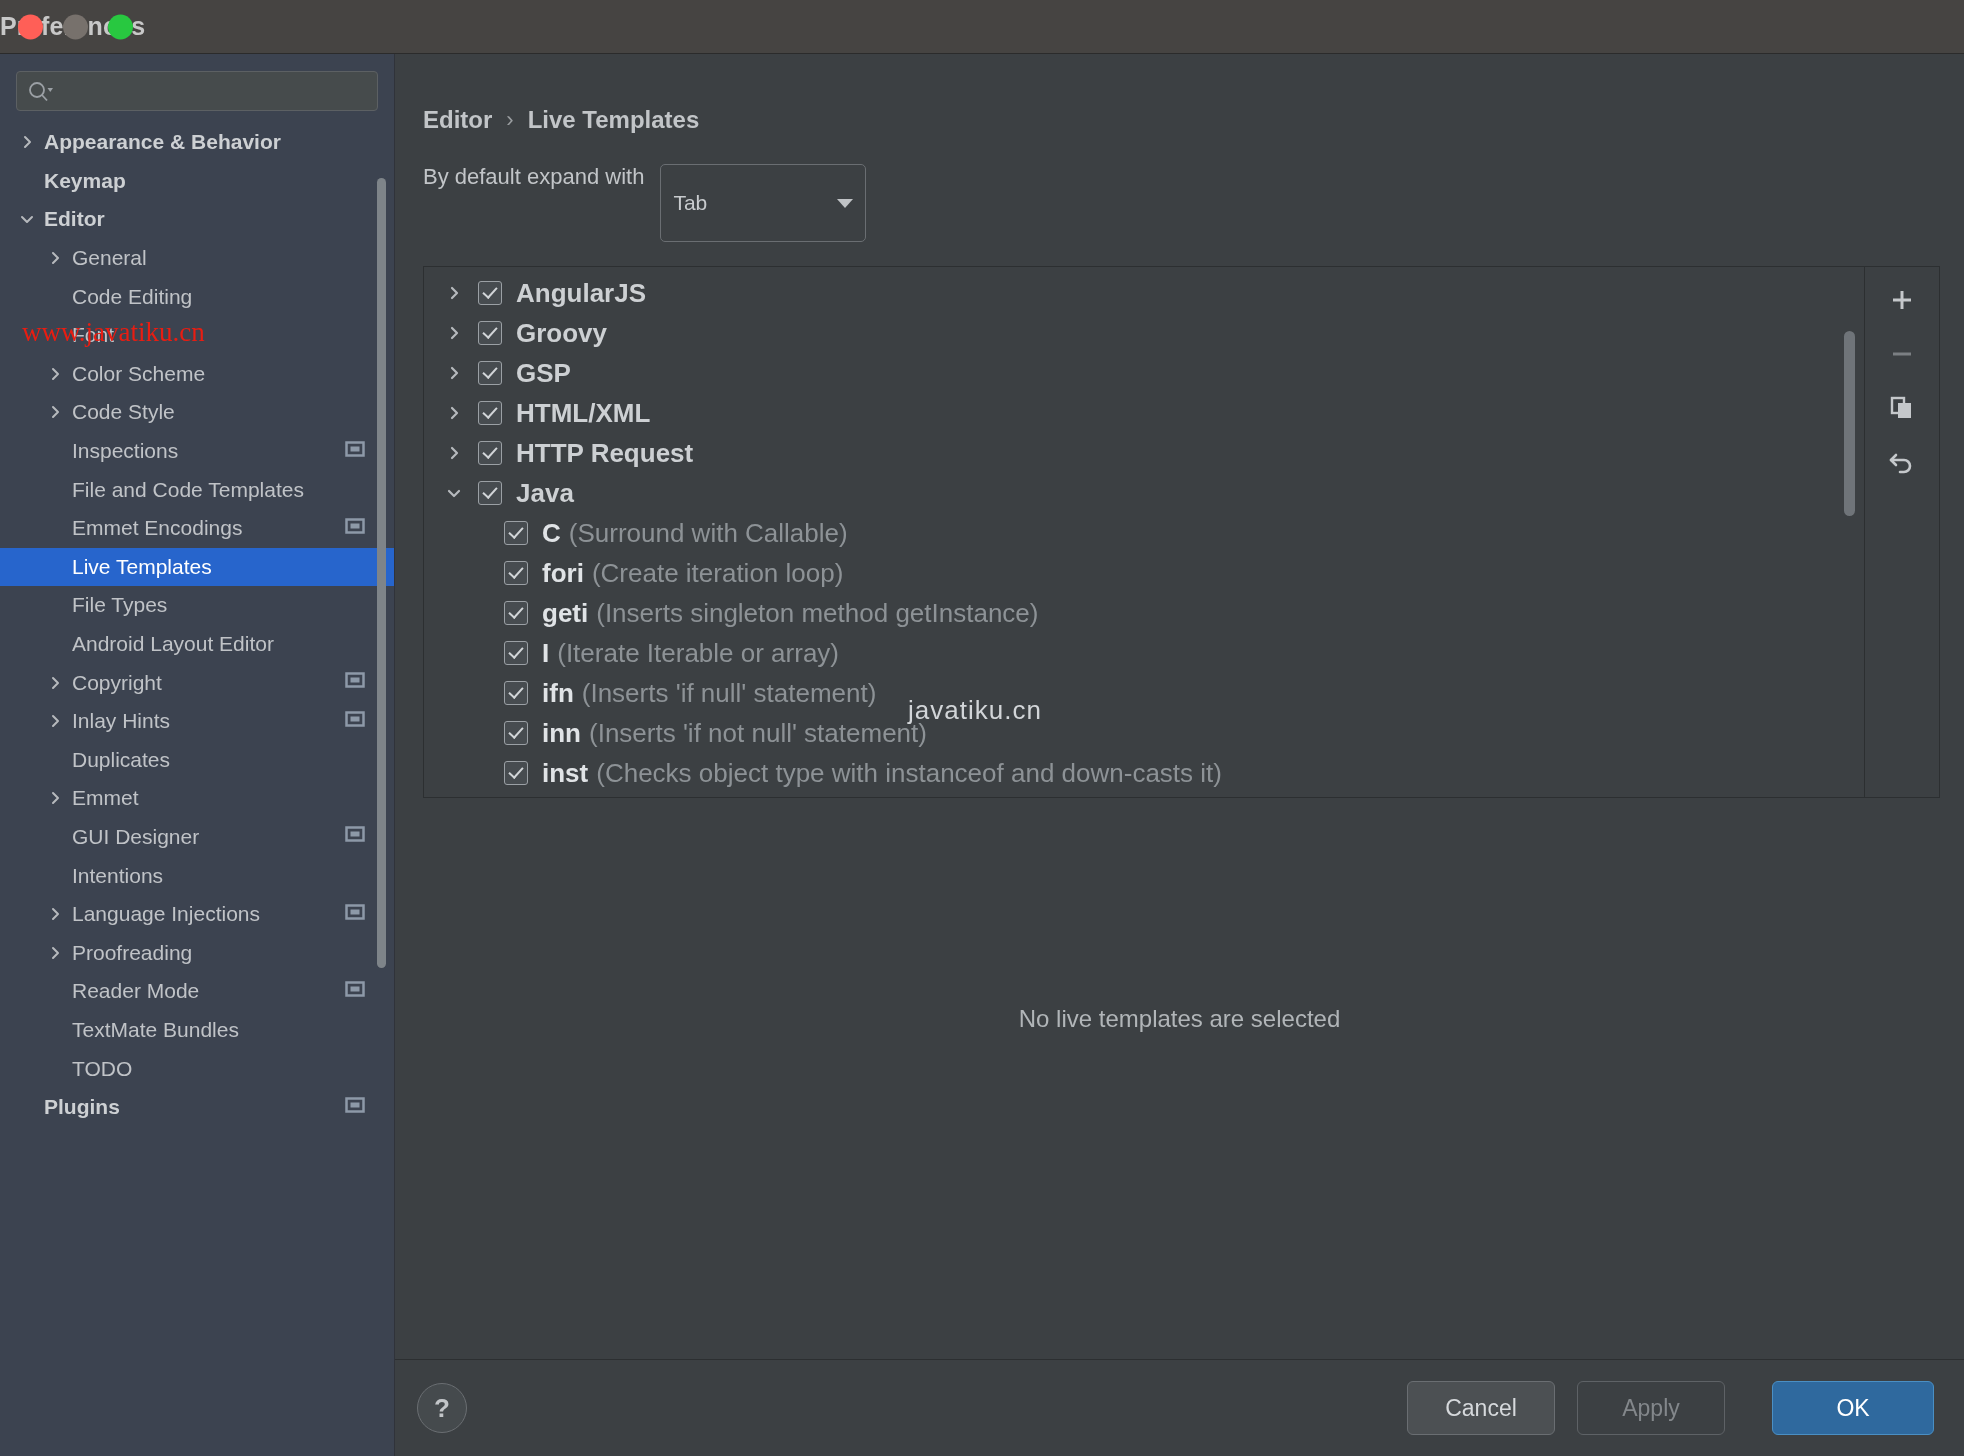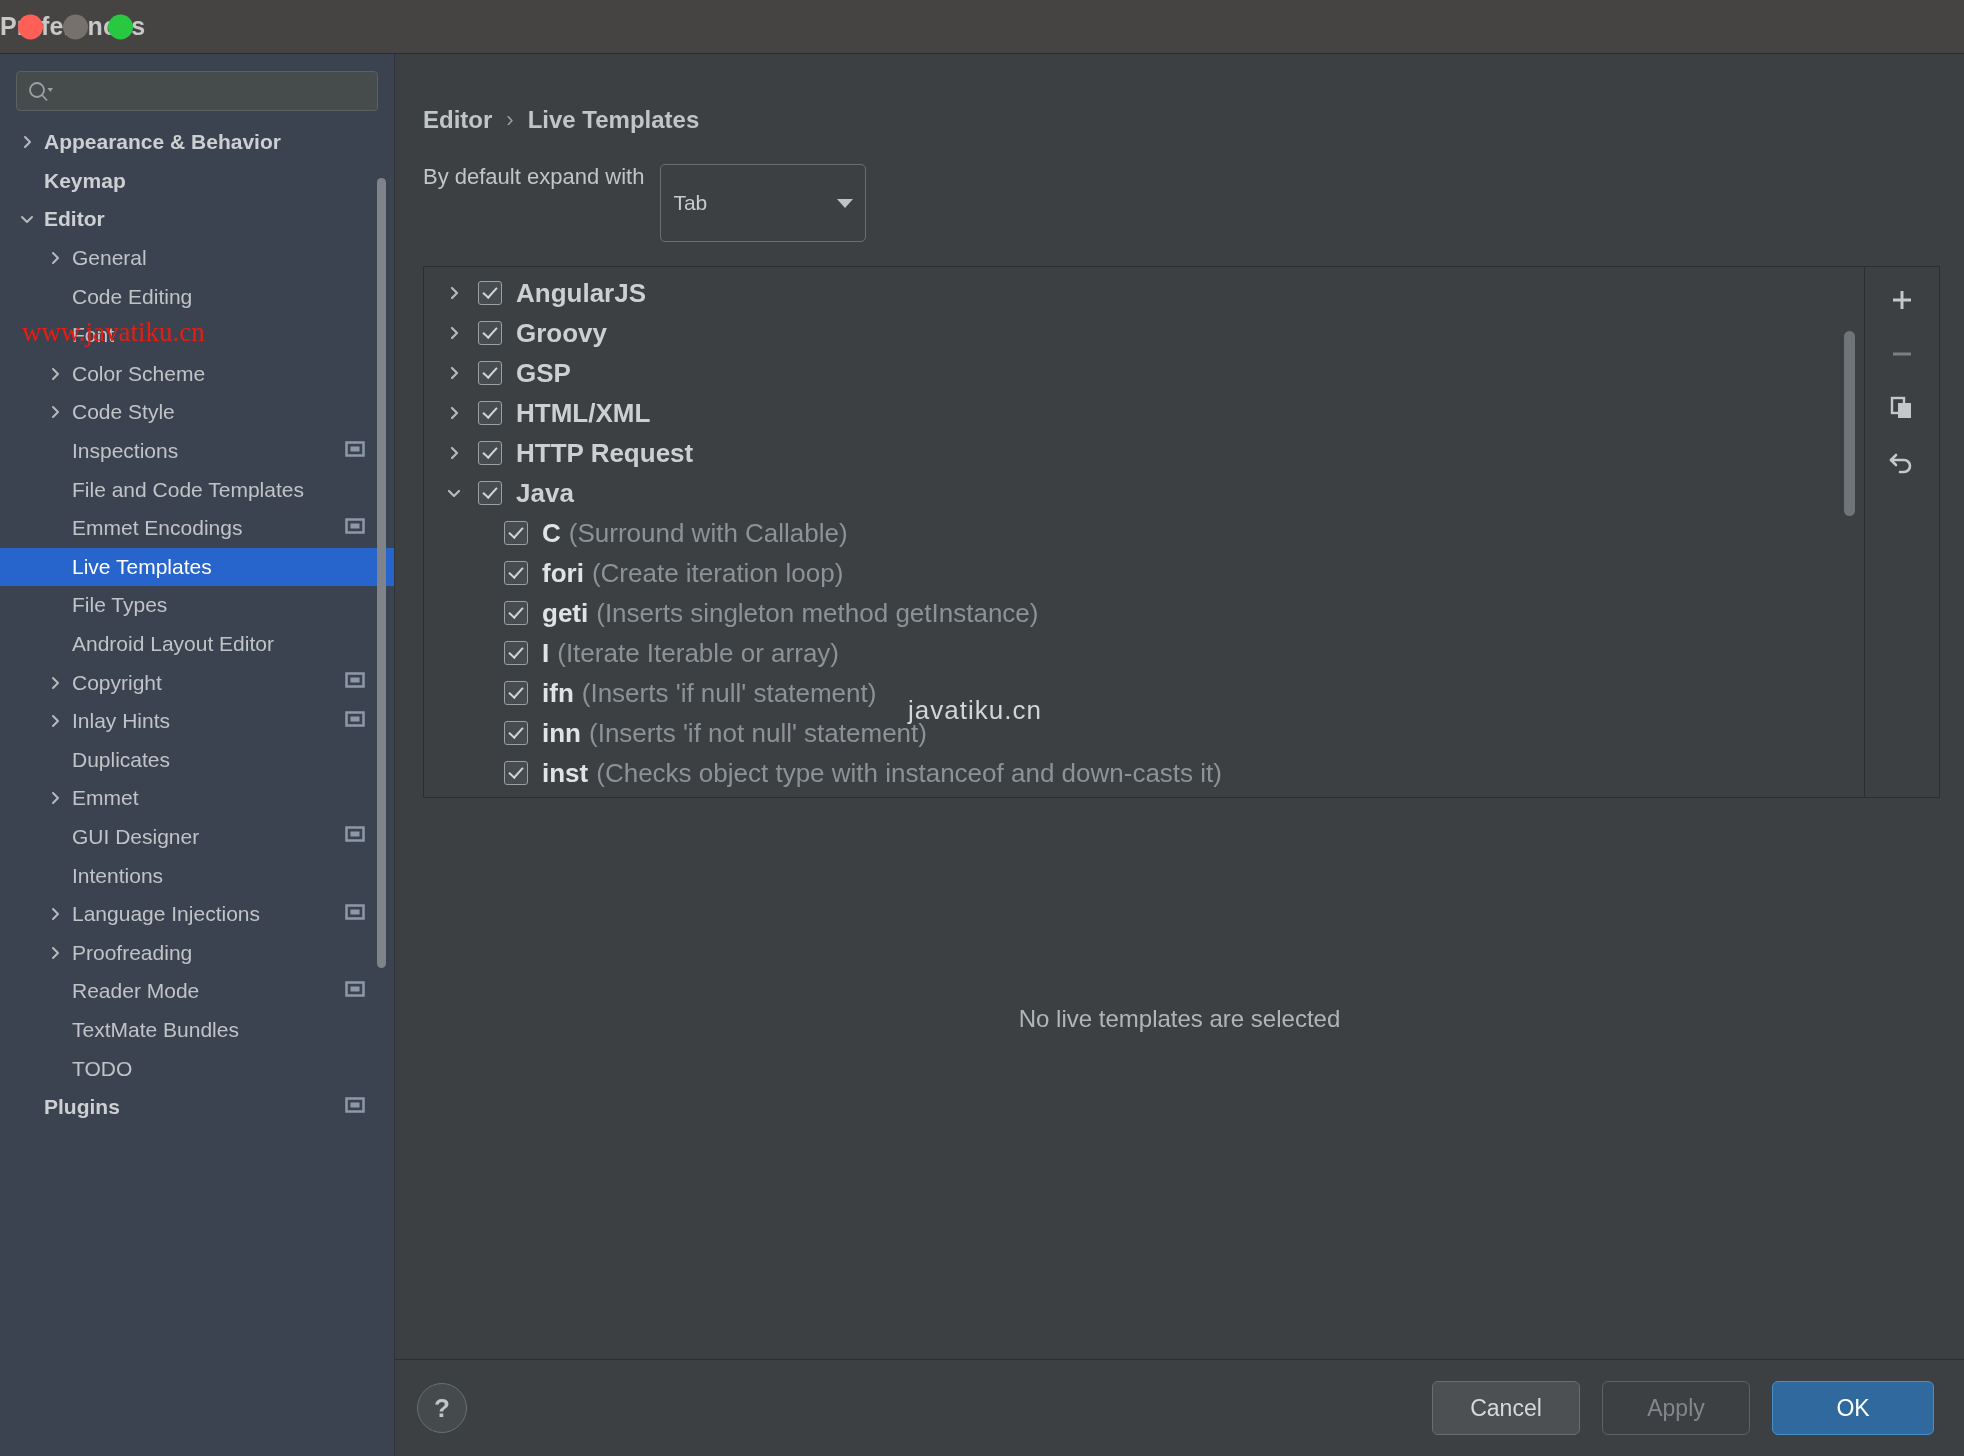--- a/index.html
+++ b/index.html
@@ -231,21 +231,21 @@
   }
   #footer-right { margin-left: auto; display: flex; gap: 22px; align-items: center; }
   .btn {
     height: 52px; min-width: 146px;
     border-radius: 6px;
     display: flex; align-items: center; justify-content: center;
     font-size: 23px;
   }
   .btn.secondary { background: #4c5053; border: 1px solid #6a6e72; color: #d6d9dc; text-align: center; }
   .btn.disabled  { background: #3c4043; border: 1px solid #5e6266; color: #83878b; }
-  .btn.primary   { background: #2f699e; border: 1px solid #4a8fc4; color: #ffffff; min-width: 160px; }
+  .btn.primary   { background: #2f699e; border: 1px solid #4a8fc4; color: #ffffff; min-width: 160px; margin-left: 25px; }
 
   
   .wm {
     position: absolute; pointer-events: none; z-index: 50;
     white-space: nowrap;
   }
   #wm-red {
     left: 22px; top: 317px;
     color: #e81d12; font-size: 27px;
     font-family: "Liberation Serif", serif;

